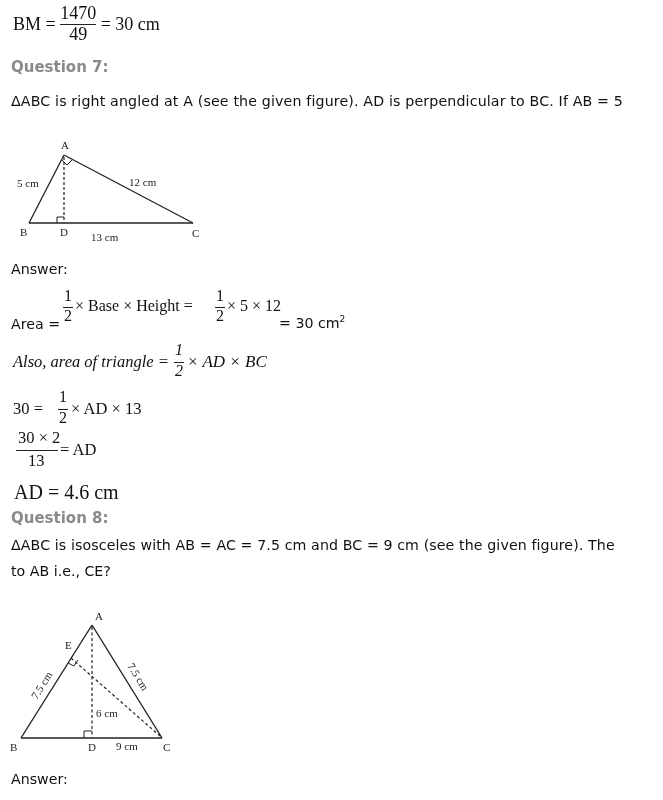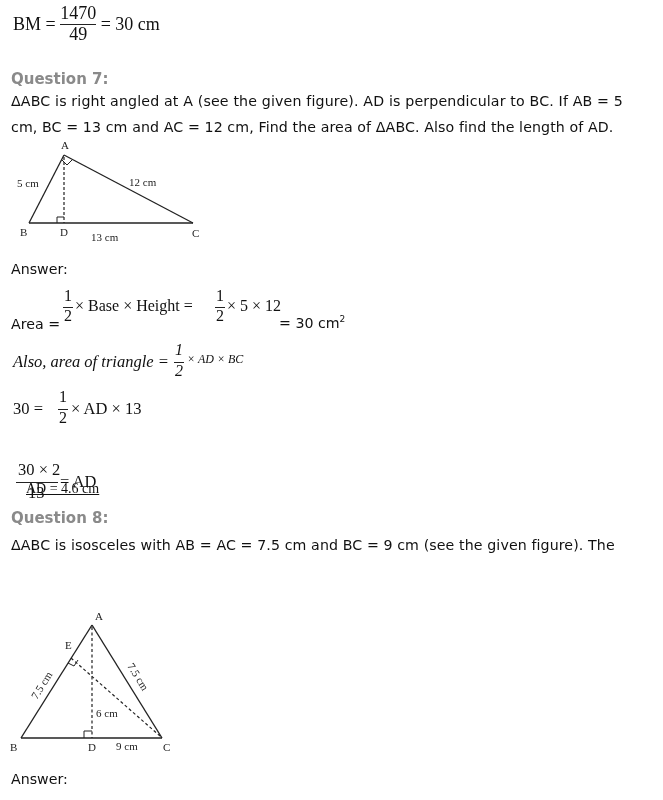--- a/index.html
+++ b/index.html
@@ -19,24 +19,23 @@
 
 <div class="abs m" style="left:13px; top:4px; font-size:18px;">
   <span style="vertical-align:middle;">BM =</span>
   <span class="frac">
     <span class="num">1470</span>
     <span class="den">49</span>
   </span>
   <span style="vertical-align:middle;">= 30 cm</span>
 </div>
 
-<div class="abs qhead" style="left:11px; top:70px;">Question 7:</div>
+<div class="abs qhead" style="left:11px; top:58px;">Question 7:</div>
 <div class="abs para" style="left:11px; top:88px; width:650px;">
   <div style="white-space:nowrap; letter-spacing:0.15px;">ΔABC is right angled at A (see the given figure). AD is perpendicular to BC. If AB = 5</div>
-  <div style="white-space:nowrap; letter-spacing:0.1px;">cm, BC = 13 cm and AC = 12 cm, Find the area of ΔABC. Also find the length of AD.</div>
 </div>
 
 <svg class="abs" style="left:0; top:130px;" width="240" height="120" viewBox="0 0 240 120">
   <line x1="64" y1="25" x2="29" y2="93" stroke="#222" stroke-width="1.3"></line>
   <line x1="64" y1="25" x2="193" y2="93" stroke="#222" stroke-width="1.3"></line>
   <line x1="29" y1="93" x2="193" y2="93" stroke="#222" stroke-width="1.3"></line>
   <line x1="64" y1="27" x2="64" y2="93" stroke="#222" stroke-width="1.2" stroke-dasharray="3,2"></line>
   <polyline points="62,30 67,35 73,29" fill="none" stroke="#222" stroke-width="1"></polyline>
   <polyline points="57,93 57,87 64,87" fill="none" stroke="#222" stroke-width="1"></polyline>
   <text x="61" y="19" font-size="11">A</text>
@@ -63,43 +62,44 @@
   <span class="abs sans" style="left:268px; top:26px; font-size:14.2px; white-space:nowrap;">
     <span>= 30 cm</span><sup style="font-size:9px;">2</sup>
   </span>
 </div>
 
 <div class="abs m" style="left:13px; top:344px; height:40px; width:300px;font-style:italic;">
   <span class="abs" style="left:0; top:8px; white-space:nowrap; font-size:16.5px;">Also, area of triangle =</span>
   <span class="abs" style="left:162px; top:-3px; font-size:16px;">1</span>
   <span class="abs" style="left:161px; top:18px; width:10px; border-top:1px solid #222;"></span>
   <span class="abs" style="left:162px; top:18px; font-size:16px;">2</span>
-  <span class="abs" style="left:174px; top:8px; white-space:nowrap; font-size:12px;text-align:center;">× AD × BC</span>
+  <span class="abs" style="left:174px; top:8px; white-space:nowrap; font-size:17px;text-align:center;">× AD × BC</span>
 </div>
 
 <div class="abs m" style="left:13px; top:391px; height:40px; width:200px;">
   <span class="abs" style="left:0; top:8px; white-space:nowrap; font-size:16.5px;">30 =</span>
   <span class="abs" style="left:46px; top:-3px; font-size:16px;">1</span>
   <span class="abs" style="left:45px; top:18px; width:10px; border-top:1px solid #222;"></span>
   <span class="abs" style="left:46px; top:18px; font-size:16px;">2</span>
   <span class="abs" style="left:58px; top:8px; white-space:nowrap; font-size:16.5px;">× AD × 13</span>
 </div>
 
-<div class="abs m" style="left:16px; top:460px; height:44px; width:200px;">
+<div class="abs m" style="left:16px; top:428px; height:44px; width:200px;">
   <span class="abs" style="left:2px; top:0; white-space:nowrap; font-size:16.5px;">30 × 2</span>
   <span class="abs" style="left:0; top:22px; width:42px; border-top:1px solid #222;"></span>
   <span class="abs" style="left:12px; top:23px; font-size:16.5px;">13</span>
   <span class="abs" style="left:44px; top:12px; white-space:nowrap; font-size:16.5px;">= AD</span>
 </div>
 
-<div class="abs m" style="left:26px; top:481px; font-size:14px; white-space:nowrap;text-decoration:underline;">AD = 4.6 cm</div>
+<div class="abs m" style="left:14px; top:481px; font-size:20px; white-space:nowrap;">AD = 4.6 cm</div>
 
 <div class="abs qhead" style="left:11px; top:509px;">Question 8:</div>
 <div class="abs para" style="left:11px; top:532px; width:650px;">
   <div style="white-space:nowrap; letter-spacing:0.1px;">ΔABC is isosceles with AB = AC = 7.5 cm and BC = 9 cm (see the given figure). The</div>
+  <div style="white-space:nowrap;">to AB i.e., CE?</div>
 </div>
 
 <svg class="abs" style="left:0; top:600px;" width="200" height="160" viewBox="0 0 200 160">
   <line x1="92" y1="25" x2="21" y2="138" stroke="#222" stroke-width="1.4"></line>
   <line x1="92" y1="25" x2="162" y2="138" stroke="#222" stroke-width="1.4"></line>
   <line x1="21" y1="138" x2="162" y2="138" stroke="#222" stroke-width="1.4"></line>
   <line x1="92" y1="27" x2="92" y2="138" stroke="#222" stroke-width="1.2" stroke-dasharray="3,2.5"></line>
   <line x1="71" y1="58" x2="160" y2="136" stroke="#222" stroke-width="1.2" stroke-dasharray="3,2.5"></line>
   <polyline points="68,63 74,66 78,60" fill="none" stroke="#222" stroke-width="1"></polyline>
   <polyline points="84,138 84,131 92,131" fill="none" stroke="#222" stroke-width="1"></polyline>

